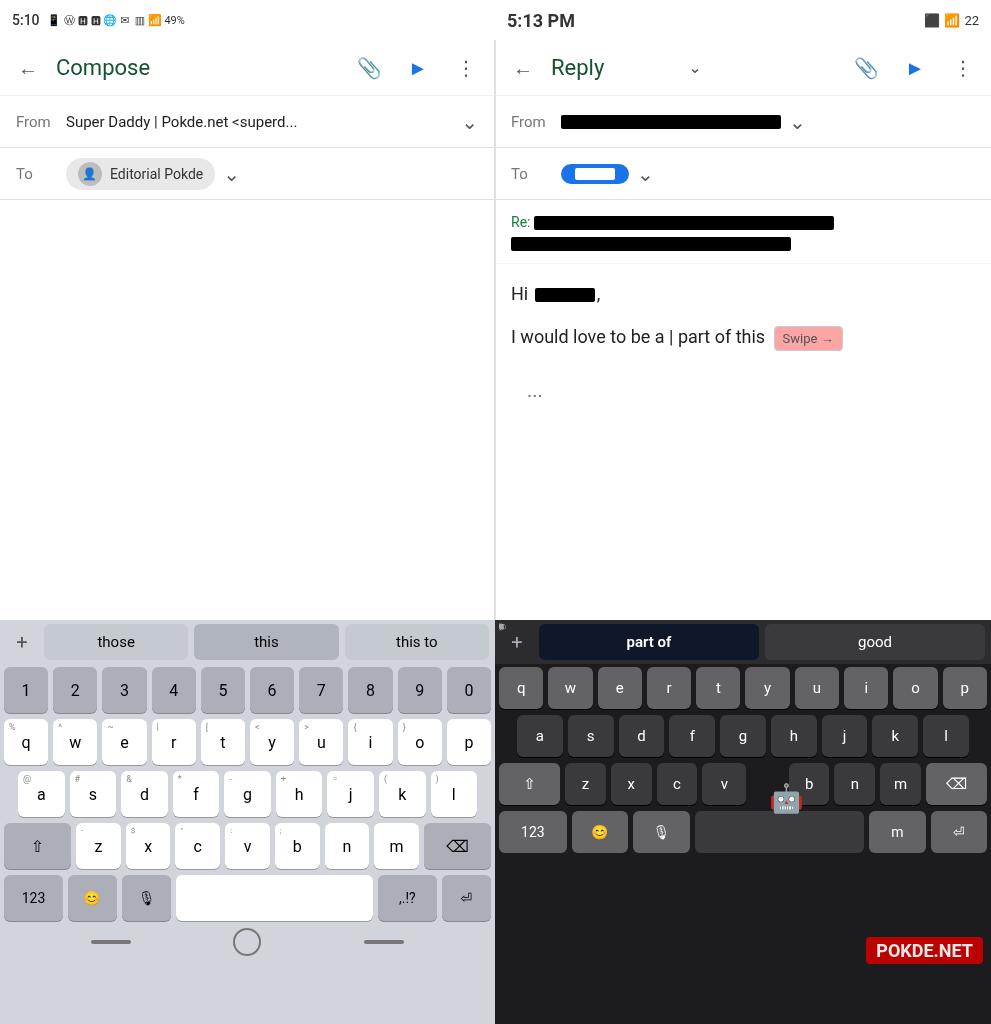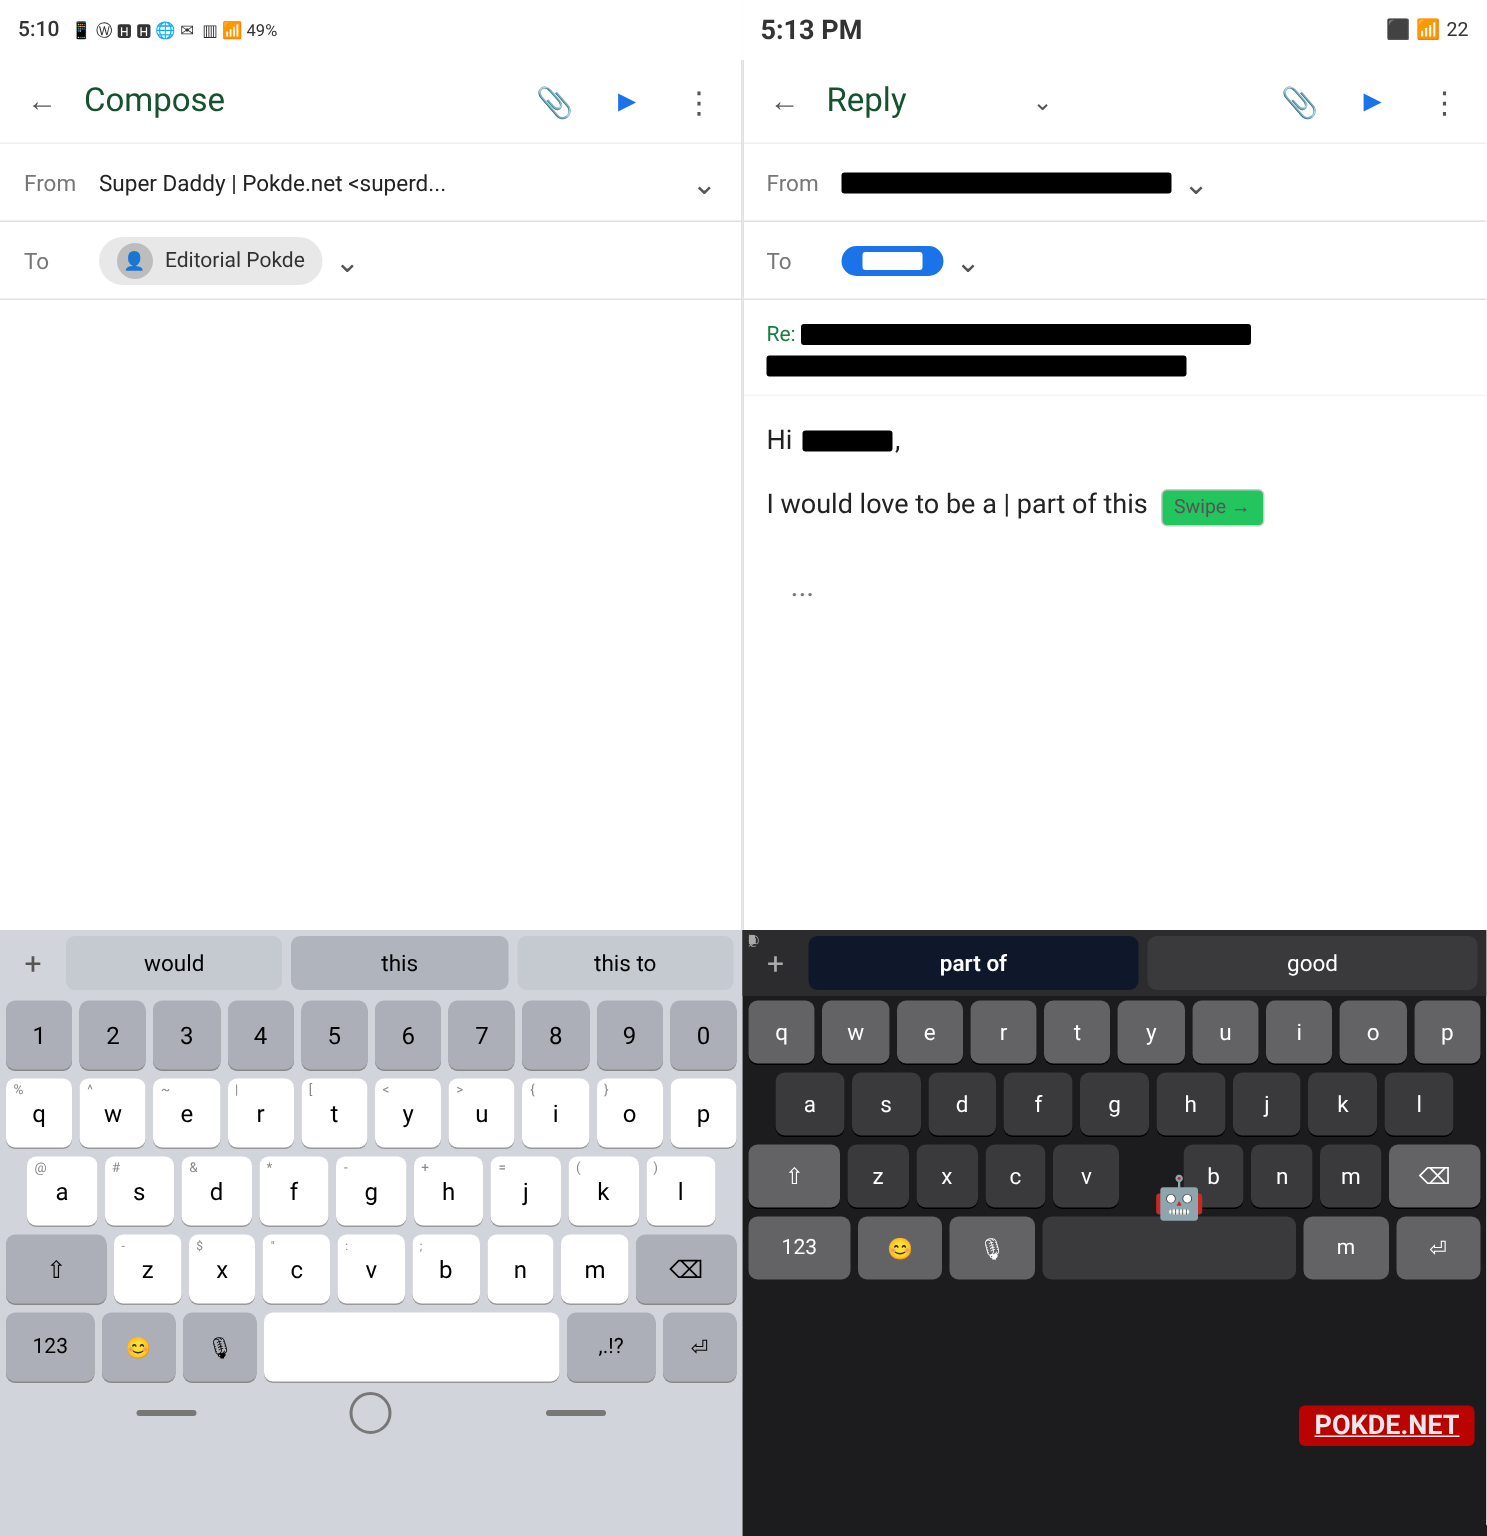--- a/index.html
+++ b/index.html
@@ -87,21 +87,21 @@
     .re-label { font-size: 14px; color: #15803d; }
     .redacted {
       display: inline-block; background: #000; height: 14px; vertical-align: middle;
       border-radius: 2px;
     }
 
     
     .swipe-btn {
       display: inline-flex; align-items: center; border: 1px solid #ccc;
       border-radius: 4px; padding: 2px 8px; font-size: 13px; color: #555;
-      gap: 4px; background: #22c55e; margin-left: 4px;
+      gap: 4px; background: #fca5a5; margin-left: 4px;
     }
 
     
     .ellipsis { font-size: 20px; color: #777; padding: 8px 16px; }
 
     
     .keyboard-left {
       position: absolute; top: 620px; left: 0; width: 495px; height: 404px;
       background: #d1d5db;
     }
@@ -310,21 +310,21 @@
     <div class="ellipsis">...</div>
   </div>
 </div>
 
 <div class="divider-v"></div>
 
 <div class="keyboard-left">
 
   <div class="suggestions-bar">
     <div class="suggestion-plus">+</div>
-    <div class="suggestion-btn">would</div>
+    <div class="suggestion-btn">those</div>
     <div class="suggestion-btn" style="background:#b0b4bc;">this</div>
     <div class="suggestion-btn">this to</div>
   </div>
 
   <div class="key-number-row">
     <div class="key-num">1</div>
     <div class="key-num">2</div>
     <div class="key-num">3</div>
     <div class="key-num">4</div>
     <div class="key-num">5</div>
@@ -440,14 +440,14 @@
 
   <div class="keyboard-row">
     <div class="key-bottom-dark" style="flex:1.2;">123</div>
     <div class="key-bottom-dark">😊</div>
     <div class="key-bottom-dark">🎙</div>
     <div class="key-space-dark"></div>
     <div class="key-bottom-dark">m</div>
     <div class="key-bottom-dark">⏎</div>
   </div>
 
-  <div style="position:absolute;bottom:60px;right:8px;z-index:100;background:#cc0000;color:#fff;font-size:18px;font-weight:700;padding:3px 10px;border-radius:4px;opacity:0.9;text-decoration:underline;">POKDE.NET</div>
+  <div style="position:absolute;bottom:60px;right:8px;z-index:100;background:#cc0000;color:#fff;font-size:18px;font-weight:700;padding:3px 10px;border-radius:4px;opacity:0.9;">POKDE.NET</div>
 </div>
 
 </body></html>

